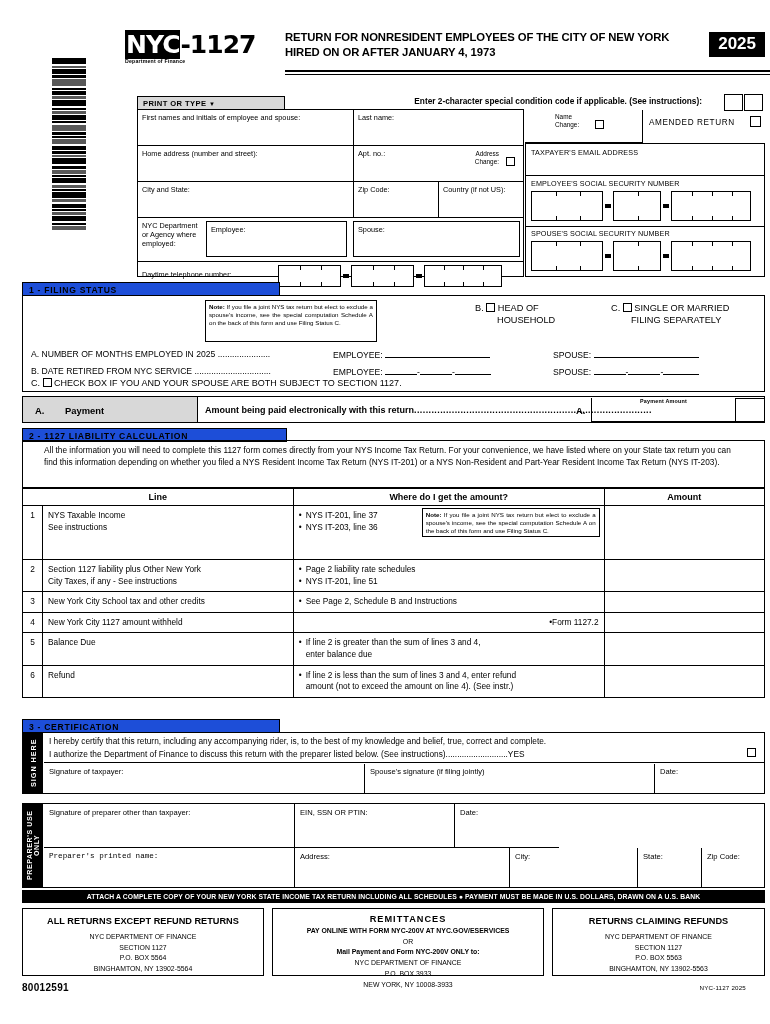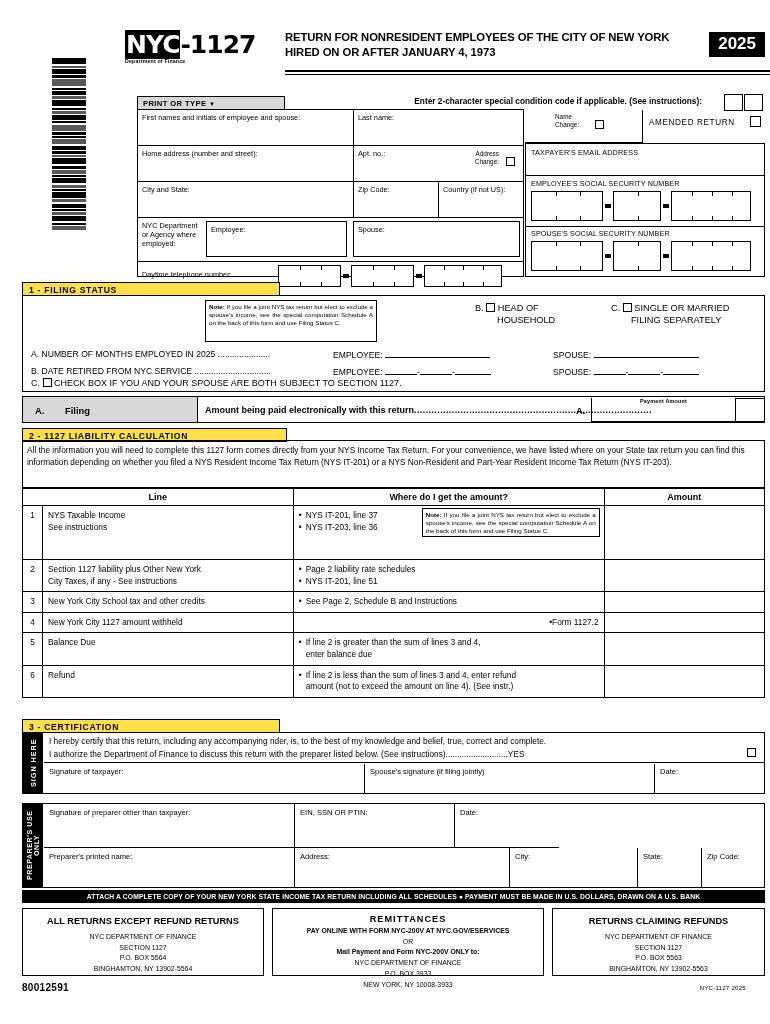--- a/index.html
+++ b/index.html
@@ -66,36 +66,36 @@
   .grid-right { position:absolute; left:388px; top:47px; width:240px; height:134px; border:1px solid #000; }
 
   
   .tickbox { position:relative; border:1px solid #000; background:#fff; display:inline-block; vertical-align:middle; }
   .tickbox u { position:absolute; top:0; width:1px; height:4px; background:#000; }
   .tickbox b { position:absolute; bottom:0; width:1px; height:4px; background:#000; }
   .dash { display:inline-block; width:6px; height:4px; background:#000; vertical-align:middle; margin:0 2px; }
 
   
   .secbar {
-    position:absolute; height:14px; background:#fde047; border:1px solid #000;
+    position:absolute; height:14px; background:#1d4ed8; border:1px solid #000;
     font-size:8.6px; font-weight:bold; letter-spacing:0.7px; padding:2px 0 0 6px;
   }
 
   
   .fs-box { position:absolute; left:22px; top:295px; width:743px; height:97px; border:1px solid #000; }
   .note-box { border:1px solid #000; padding:2px 3px; font-size:6.2px; line-height:1.25; text-align:justify; }
 
   .dotline { letter-spacing:0.4px; }
   .ul { display:inline-block; border-bottom:1px solid #000; height:9px; }
 
   
   .pay-row { position:absolute; left:22px; top:396px; width:743px; height:27px; border:1px solid #000; }
 
   
-  .liab-intro { position:absolute; left:22px; top:440px; width:743px; height:48px; border:1px solid #000; padding:3px 4px; font-size:8.3px; line-height:1.45; }
+  .liab-intro { position:absolute; left:22px; top:440px; width:743px; height:48px; border:1px solid #000; padding:3px 21px; font-size:8.3px; line-height:1.45; }
   .tbl { position:absolute; left:22px; top:488px; width:743px; border-collapse:collapse; }
   .tbl td, .tbl th { border:1px solid #000; vertical-align:top; }
   .tbl th { font-size:9px; font-weight:bold; text-align:center; padding:3px 0; }
   .tbl td { padding:4px 5px; font-size:8.3px; line-height:1.4; }
   .num-col { width:20px; text-align:center; padding-left:0 !important; padding-right:0 !important; }
   .bullet { display:inline-block; width:7px; }
 
   
   .cert-box { position:absolute; left:22px; top:732px; width:743px; height:62px; border:1px solid #000; }
   .vert-tab {
@@ -338,21 +338,21 @@
     <div style="position:absolute; left:8px; top:82px; font-size:9px;">
       <span>C.</span>
       <span class="cb"></span>
       <span>CHECK BOX IF YOU AND YOUR SPOUSE ARE BOTH SUBJECT TO SECTION 1127.</span>
     </div>
   </div>
 
   <div class="pay-row">
     <div style="position:absolute; left:0; top:0; width:175px; height:100%; background:#d8d8d8; border-right:1px solid #000;">
       <div style="position:absolute; left:12px; top:8px; font-size:9.4px; font-weight:bold;">A.</div>
-      <div style="position:absolute; left:42px; top:8px; font-size:9.4px; font-weight:bold;">Filing</div>
+      <div style="position:absolute; left:42px; top:8px; font-size:9.4px; font-weight:bold;">Payment</div>
     </div>
     <div style="position:absolute; left:182px; top:8px; font-size:9px; font-weight:bold;">
       <span>Amount being paid electronically with this return</span><span class="dotline">..................................................................................</span>
     </div>
     <div style="position:absolute; left:553px; top:8px; font-size:9.4px; font-weight:bold;">A.</div>
     <div style="position:absolute; left:568px; top:1px; width:145px; height:24px; border:1px solid #000;">
       <div style="position:absolute; left:0; right:0; top:-1px; text-align:center; font-size:5.4px; font-weight:bold; background:#fff; letter-spacing:0.2px;">Payment Amount</div>
     </div>
     <div style="position:absolute; left:713px; top:1px; width:29px; height:24px; border:1px solid #000; border-left:none;"></div>
   </div>
@@ -479,21 +479,21 @@
     <div style="position:absolute; left:21px; top:0; width:250px; height:44px; border-bottom:1px solid #000;">
       <div style="position:absolute; left:5px; top:4px; font-size:7.6px;">Signature of preparer other than taxpayer:</div>
     </div>
     <div style="position:absolute; left:271px; top:0; width:160px; height:44px; border-left:1px solid #000; border-bottom:1px solid #000;">
       <div style="position:absolute; left:5px; top:4px; font-size:7.6px;">EIN, SSN OR PTIN:</div>
     </div>
     <div style="position:absolute; left:431px; top:0; width:105px; height:44px; border-left:1px solid #000; border-bottom:1px solid #000;">
       <div style="position:absolute; left:5px; top:4px; font-size:7.6px;">Date:</div>
     </div>
 
-    <div style="position:absolute; left:21px; top:44px; width:250px; height:39px;">
+    <div style="position:absolute; left:21px; top:44px; width:250px; height:39px;font-family:Liberation Mono, monospace;">
       <div style="position:absolute; left:5px; top:4px; font-size:7.6px;">Preparer's printed name:</div>
     </div>
     <div style="position:absolute; left:271px; top:44px; width:215px; height:39px; border-left:1px solid #000;">
       <div style="position:absolute; left:5px; top:4px; font-size:7.6px;">Address:</div>
     </div>
     <div style="position:absolute; left:486px; top:44px; width:128px; height:39px; border-left:1px solid #000;">
       <div style="position:absolute; left:5px; top:4px; font-size:7.6px;">City:</div>
     </div>
     <div style="position:absolute; left:614px; top:44px; width:64px; height:39px; border-left:1px solid #000;">
       <div style="position:absolute; left:5px; top:4px; font-size:7.6px;">State:</div>

